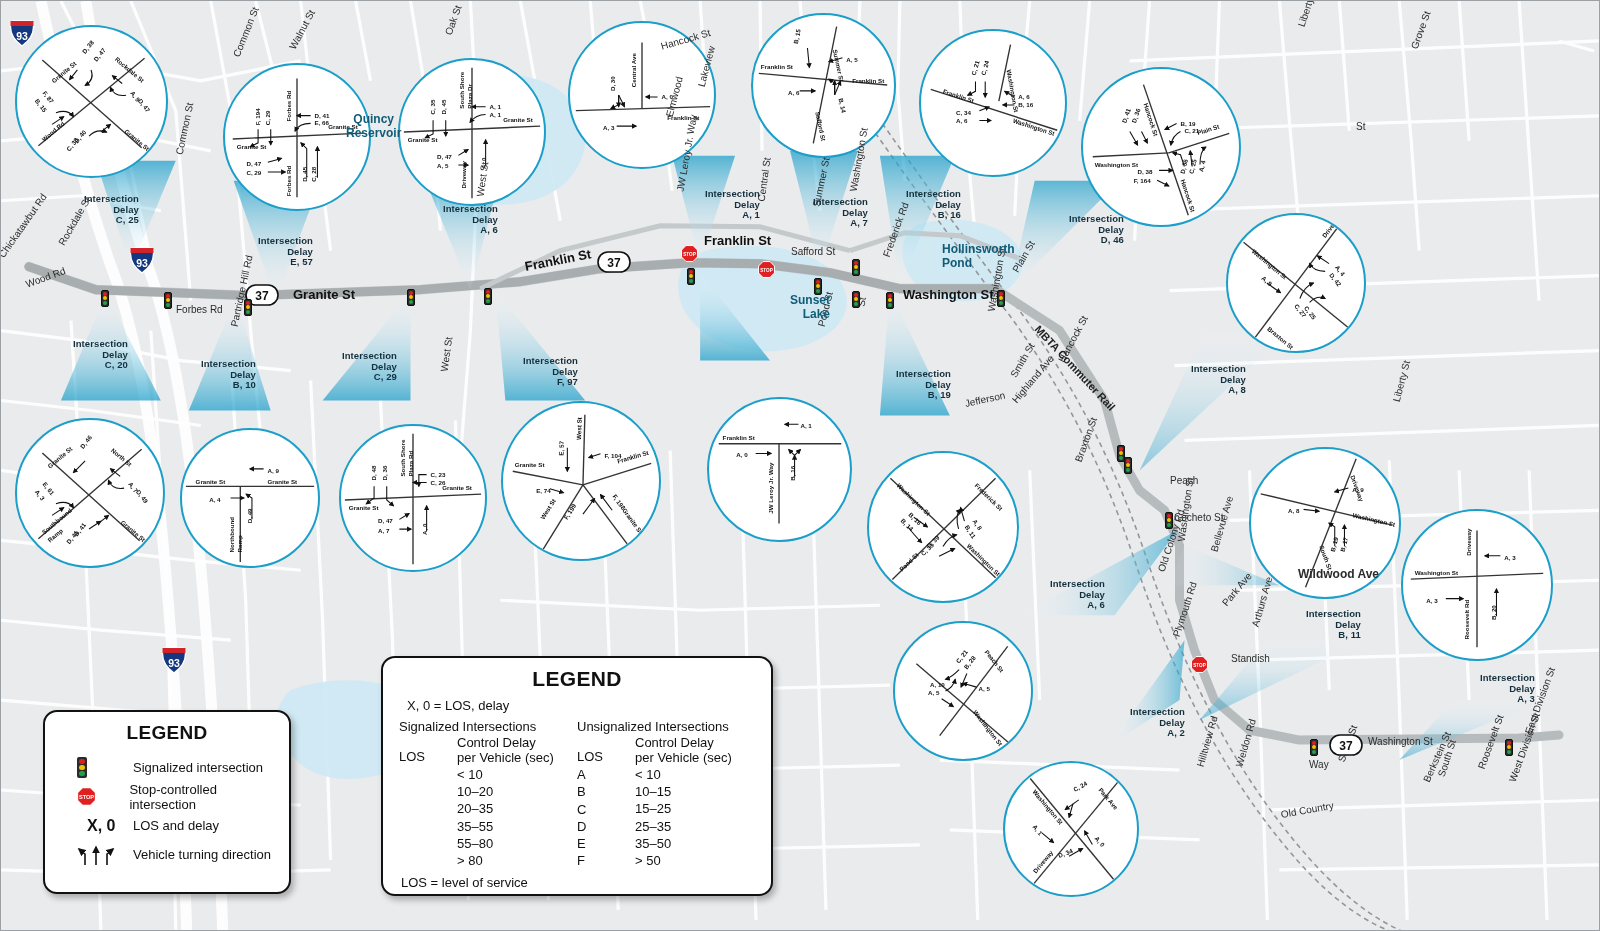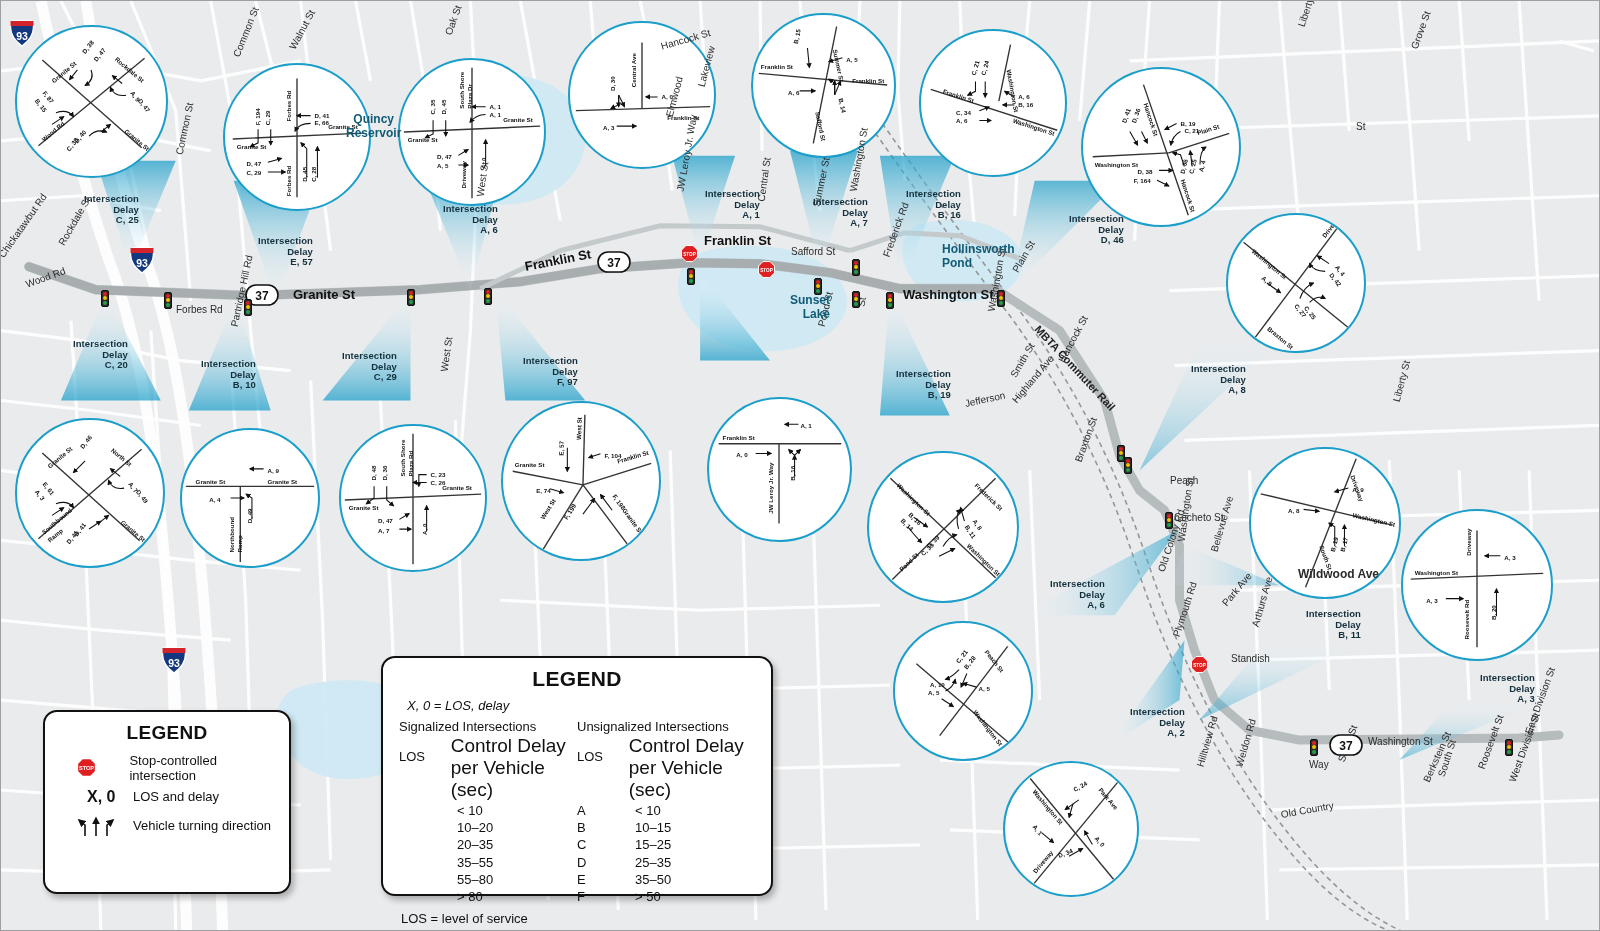--- a/index.html
+++ b/index.html
@@ -95,28 +95,28 @@
 
   #legend-symbols{left:42px;top:709px;width:248px;height:184px;padding:10px 12px;}
   #legend-symbols h2{font-size:19px;margin-bottom:9px;}
   .legrow{display:flex;align-items:center;height:29px;margin-left:6px;}
   .legrow .sym{width:56px;display:flex;align-items:center;justify-content:flex-start;padding-left:14px;}
   .legrow .txt{font-size:13px;color:#111;}
   .legrow .xzero{font-size:16px;font-weight:bold;color:#111;padding-left:10px;}
 
   #legend-los{left:380px;top:655px;width:392px;height:240px;padding:9px 16px;}
   #legend-los h2{font-size:21px;margin-bottom:7px;}
-  .los-eq{font-size:13px;color:#111;margin:0 0 6px 8px;font-style:italic;}
+  .los-eq{font-size:13px;color:#111;margin:0 0 6px 8px;}
   .los-cols{display:flex;}
   .los-col{width:50%;}
   .los-col .colhead{font-size:13px;color:#111;margin-bottom:1px;}
   .los-tab{display:flex;margin-top:1px;}
   .los-tab .c1{width:58px;font-size:13px;color:#111;}
   .los-tab .c2{font-size:13px;color:#111;line-height:1.32;}
-  .los-hdr2{font-size:19px;color:#111;line-height:1.16;}
+  .los-hdr2{font-size:13px;color:#111;line-height:1.16;}
   .los-foot{font-size:13px;color:#111;margin-top:6px;margin-left:2px;}
   .los-rows div{font-size:13px;line-height:1.32;color:#111;}
   .los-letters div{font-size:13px;line-height:1.32;color:#111;height:17.2px;}
 </style>
 </head>
 <body>
 
 <div id="stage">
 
   <div id="basemap">
@@ -1121,20 +1121,32 @@
         </svg></div>
       <div class="stopsign" style="left: 1190px; top: 655px;"><svg width="17" height="17" viewBox="0 0 19 19">
           <polygon points="5.6,0.6 13.4,0.6 18.4,5.6 18.4,13.4 13.4,18.4 5.6,18.4 0.6,13.4 0.6,5.6" fill="#e02020" stroke="#ffffff" stroke-width="1.1"></polygon>
           <text x="9.5" y="12.2" font-size="5.2" fill="#ffffff" text-anchor="middle" font-family="Liberation Sans, sans-serif" font-weight="bold">STOP</text>
         </svg></div>
     </div>
 
   <div class="legendbox" id="legend-symbols">
     <h2>LEGEND</h2>
 
+    <div class="legrow">
+      <span class="sym">
+        <span style="position:relative;width:10px;height:21px;border-radius:2px;background:#2b2b2b;
+                     display:flex;flex-direction:column;align-items:center;justify-content:space-around;
+                     padding:1.5px 0;box-sizing:border-box;">
+          <i style="display:block;width:5.5px;height:5.5px;border-radius:50%;background:#e02020;"></i>
+          <i style="display:block;width:5.5px;height:5.5px;border-radius:50%;background:#f2c200;"></i>
+          <i style="display:block;width:5.5px;height:5.5px;border-radius:50%;background:#23a14a;"></i>
+        </span>
+      </span>
+      <span class="txt">Signalized intersection</span>
+    </div>
 
     <div class="legrow">
       <span class="sym">
         <svg width="19" height="19" viewBox="0 0 19 19">
           <polygon points="5.6,0.6 13.4,0.6 18.4,5.6 18.4,13.4 13.4,18.4 5.6,18.4 0.6,13.4 0.6,5.6" fill="#e02020" stroke="#ffffff" stroke-width="1.1"></polygon>
           <text x="9.5" y="12.4" font-size="5.6" fill="#ffffff" text-anchor="middle" font-family="Liberation Sans, sans-serif" font-weight="bold">STOP</text>
         </svg>
       </span>
       <span class="txt">Stop-controlled intersection</span>
     </div>

